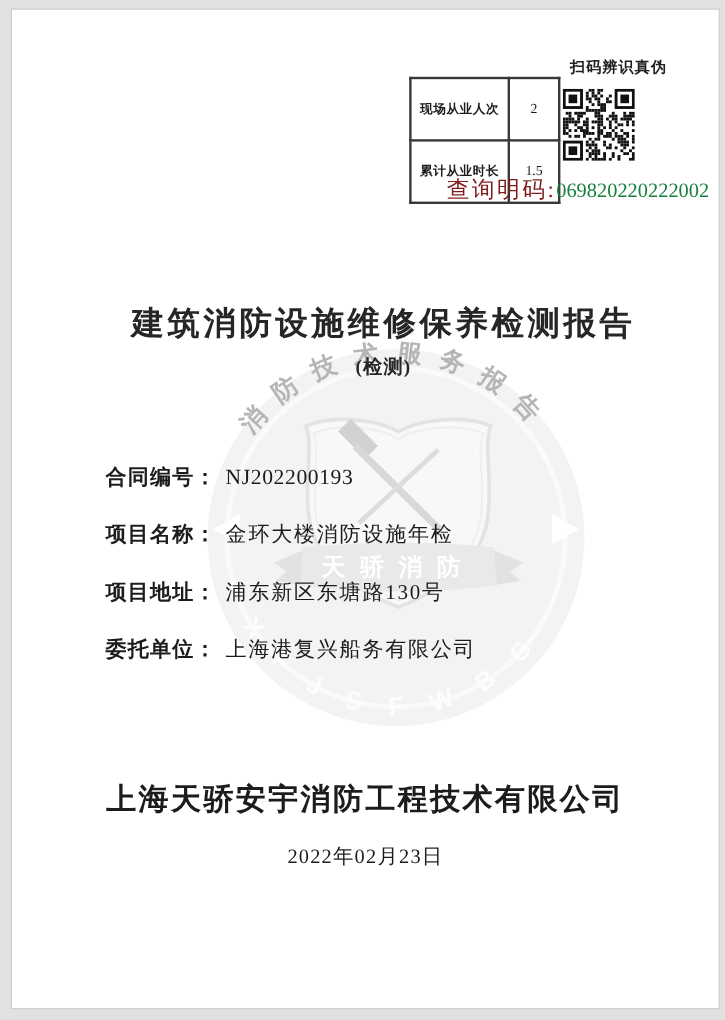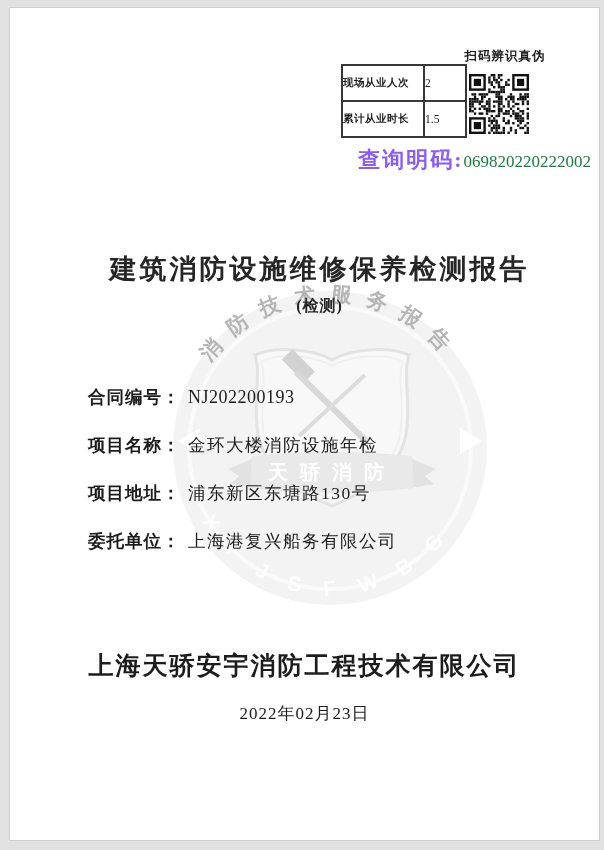--- a/index.html
+++ b/index.html
@@ -12,37 +12,37 @@
     position:absolute; left:10px; top:8px; width:589px; height:832px;
     background:#ffffff; outline:1px solid #cfcfcf; color:#1f1f1f;
   }
   
   .wm { position:absolute; left:150px; top:270px; width:340px; height:340px; z-index:0; }
   .wm svg { display:block; }
   .wm-arc-text { font-family:"Liberation Serif","DejaVu Serif",serif; font-weight:bold; }
   
   .scan-hint {
     position:absolute; left:444px; top:40px; width:102px; z-index:1;
-    font-size:12.5px; font-weight:bold; letter-spacing:1px; text-align:center; color:#222;
+    font-size:12.5px; font-weight:bold; letter-spacing:1px; text-align:right; color:#222;
   }
   .stats-table {
     position:absolute; left:331px; top:56px; z-index:1;
     border-collapse:collapse;
   }
   .stats-table td {
-    border:2px solid #383838; height:36px; vertical-align:middle; color:#1c1c1c;margin-top:20px;
+    border:2px solid #383838; height:52px; text-align:center; vertical-align:middle; color:#1c1c1c;margin-top:20px;
   }
   .stats-table td.lbl { width:82px; font-size:10.5px; font-weight:bold; letter-spacing:0.5px; }
   .stats-table td.val { width:42px; font-size:11.5px; }
   .qr-box { position:absolute; left:459px; top:66px; width:60px; height:60px; z-index:1; }
   .query-line {
     position:absolute; right:8px; top:137px; z-index:1;
     display:flex; align-items:baseline; white-space:nowrap;
   }
-  .query-line .q-label { font-size:22px; font-weight:bold; letter-spacing:2px; color:#8b5cf6; }
+  .query-line .q-label { font-size:19px; font-weight:normal; letter-spacing:2px; color:#7f1d1d; }
   .query-line .q-code  { font-size:17px; color:#15803d; }
   
   .doc-title {
     position:absolute; left:0; right:0; top:243px; z-index:1;
     padding-left:30px; text-align:center;
     font-size:27px; font-weight:600; letter-spacing:3px; color:#262626;
   }
   .doc-subtitle {
     position:absolute; left:0; right:0; top:288px; z-index:1;
     padding-left:30px; text-align:center;

